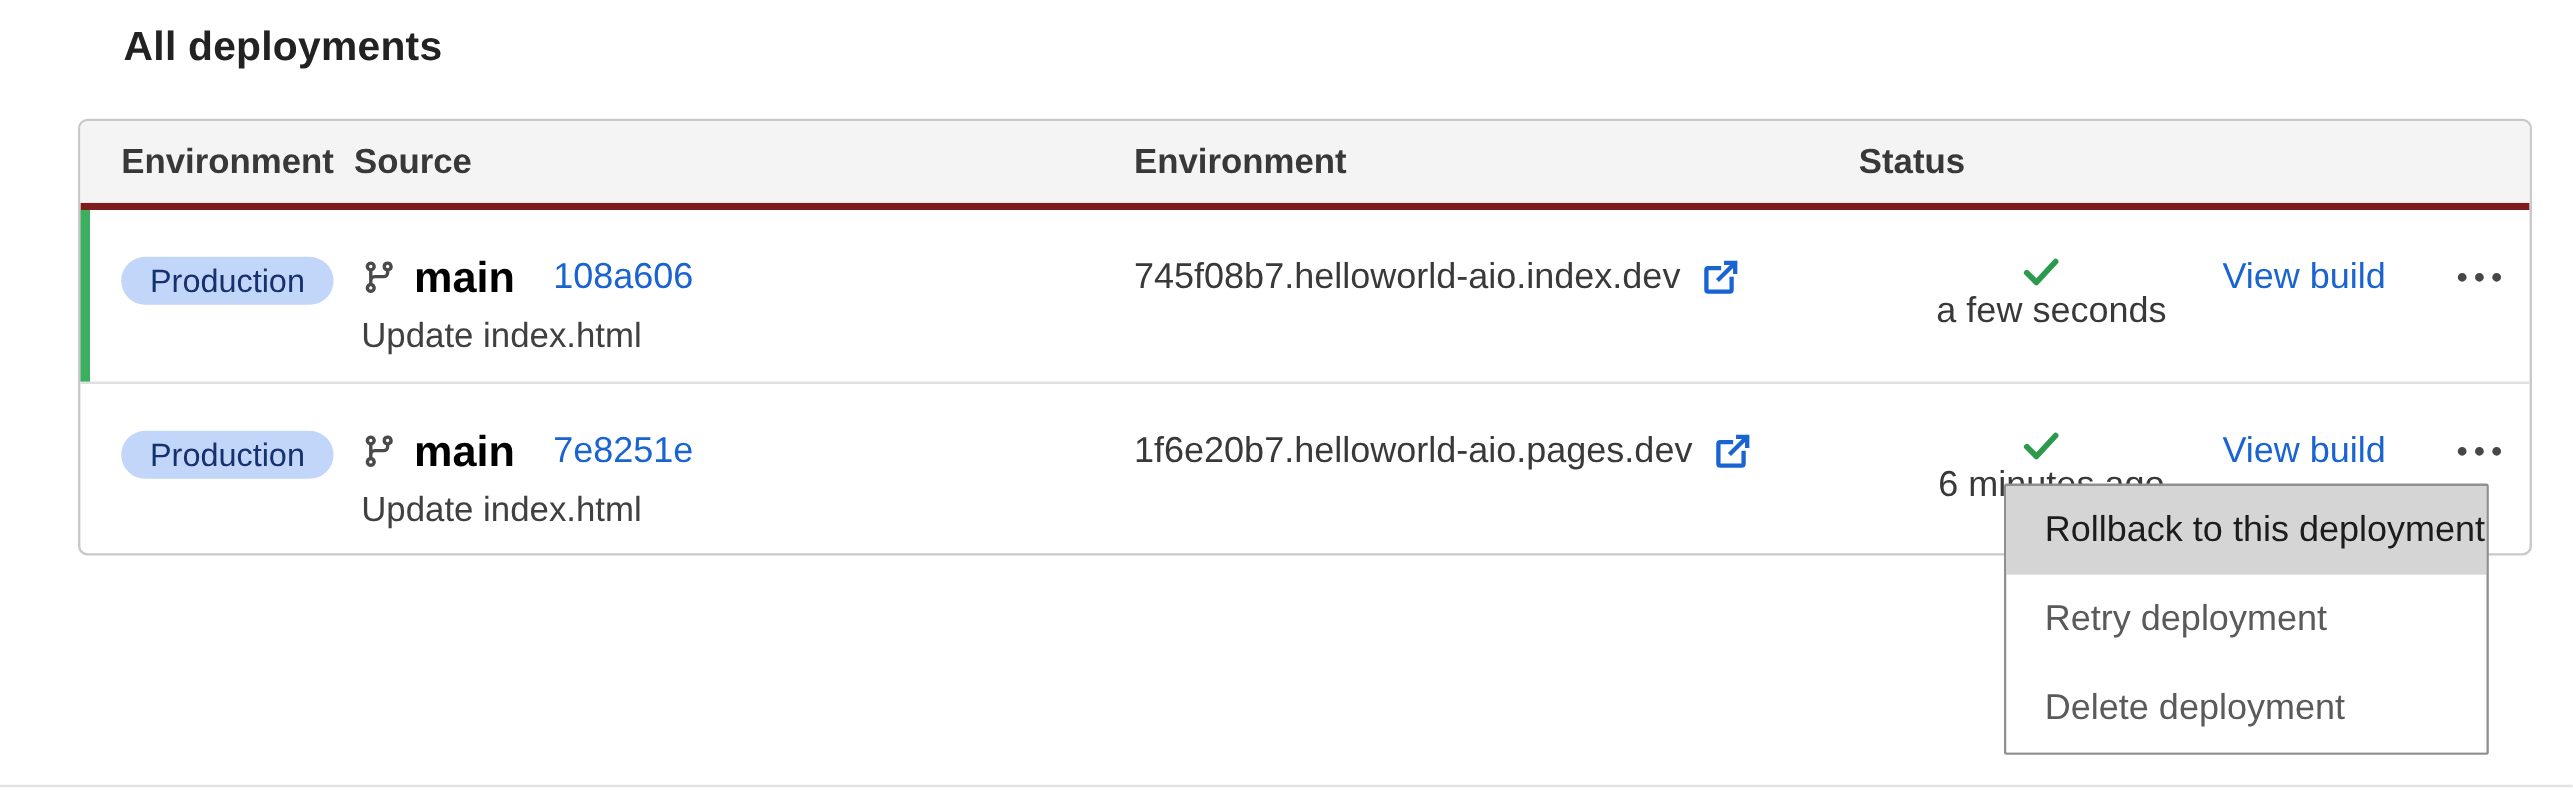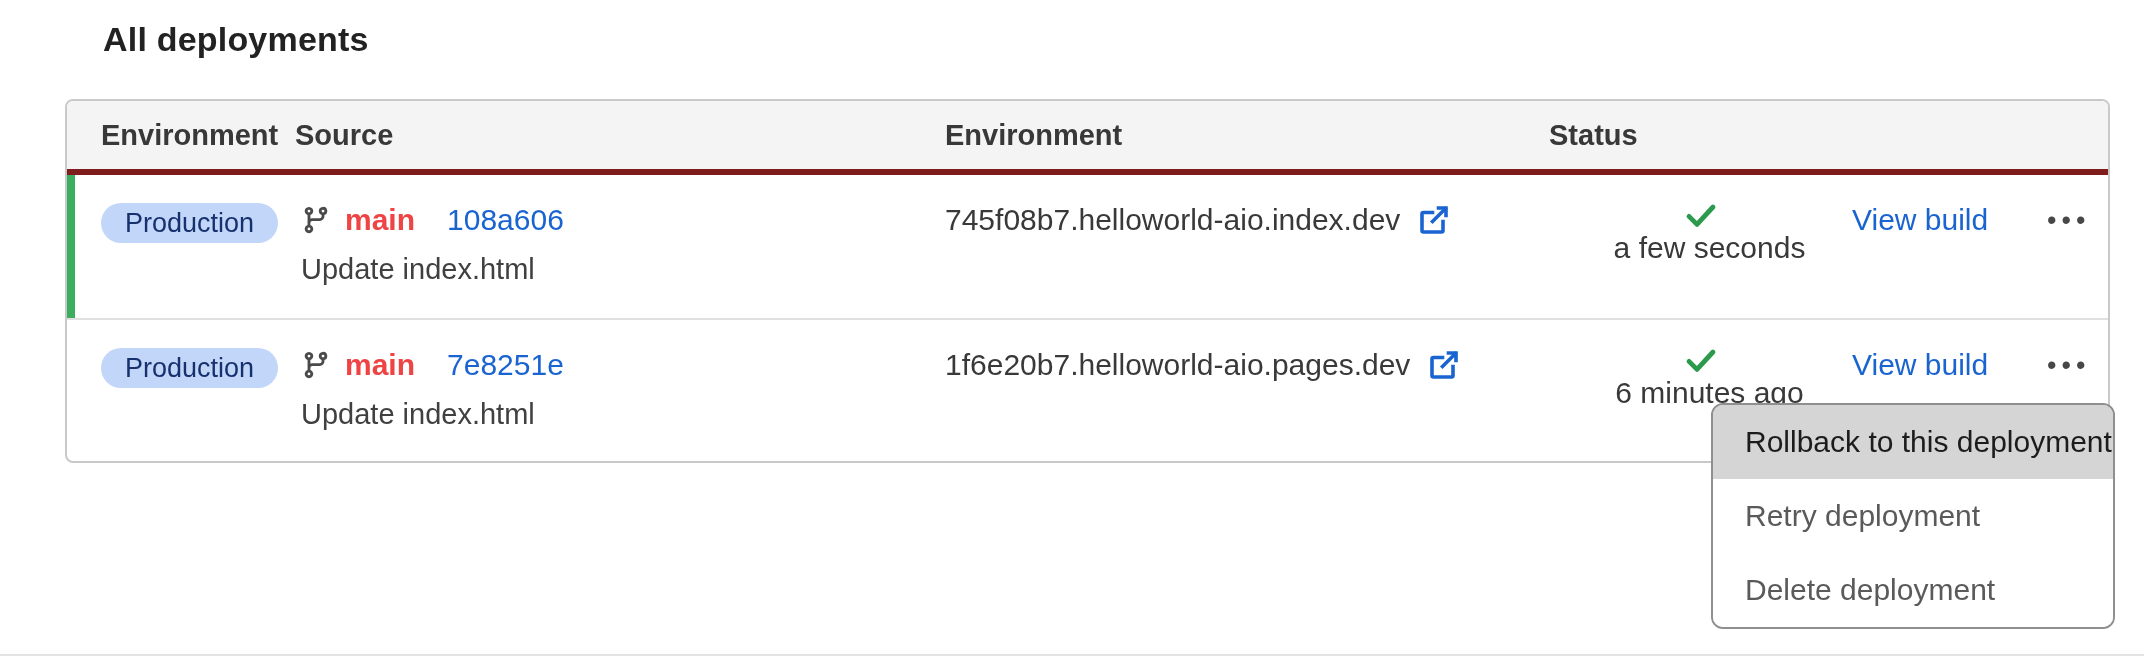--- a/index.html
+++ b/index.html
@@ -26,38 +26,38 @@
   .table-header {
     height: 74px; background: #f4f4f4;
     border-bottom: 6px solid #7f1d1d;
     border-radius: 6px 6px 0 0;
   }
   .table-header .th {
     font-size: 29px; font-weight: 600; color: #383838;
   }
 
   .deploy-row {
-    position: relative; height: 145px; align-items: flex-start; padding-top: 24px;
+    position: relative; height: 145px; align-items: flex-start; padding-top: 35px;
   }
   .deploy-row.first { border-bottom: 2px solid #e0e0e0; }
   .active-bar {
     position: absolute; left: 0; top: 0; width: 8px; height: 100%;
     background: #3bae60;
   }
 
   .badge {
     display: inline-block; margin-top: 4px;
     background: #c2d6f9; color: #17316e;
     font-size: 27px; line-height: 40px; padding: 0 24px; border-radius: 22px;
   }
 
   .source-cell { padding-left: 6px; }
   .source-line1 { display: flex; align-items: center; height: 42px; }
   .branch-icon { width: 30px; height: 30px; flex: 0 0 auto; }
-  .branch-name { font-size: 30px; font-weight: 700; color: #ef4444; margin-left: 14px; }
+  .branch-name { font-size: 36px; font-weight: 700; color: #000000; margin-left: 14px; }
   .commit-link { font-size: 30px; color: #1a64d2; margin-left: 32px; text-decoration: none; cursor: pointer; }
   .commit-msg { font-size: 29px; color: #404040; margin-top: 12px; line-height: 32px; }
 
   .deployment-cell { display: flex; align-items: center; height: 42px; }
   .deploy-url { font-size: 30px; color: #393939; }
   .ext-icon { width: 36px; height: 36px; margin-left: 16px; cursor: pointer; flex: 0 0 auto; }
 
   .status-cell { display: flex; align-items: center; height: 42px; flex-direction: column; }
   .check-icon { width: 32px; height: 32px; flex: 0 0 auto; }
   .status-text { font-size: 30px; color: #393939; margin-left: 18px; }
@@ -66,22 +66,22 @@
   .view-build-link { font-size: 30px; color: #1a64d2; text-decoration: none; cursor: pointer; }
 
   .dots-cell { height: 42px; display: flex; align-items: center; }
   .dots-button {
     background: none; border: none; cursor: pointer;
     font-size: 27px; color: #474747; letter-spacing: 5px;
     font-family: "Liberation Sans", sans-serif; line-height: 42px;
   }
 
   .context-menu {
-    position: absolute; left: 1711px; top: 403px; width: 404px;
-    background: #ffffff; border: 2px solid #8f8f8f; border-radius: 12px;
+    position: absolute; left: 1670px; top: 403px; width: 404px;
+    background: #ffffff; border: 2px solid #8f8f8f; border-radius: 2px;
     overflow: hidden; z-index: 10;
   }
   .menu-item {
     height: 74px; display: flex; align-items: center; padding-left: 32px;
     font-size: 30px; color: #5a5a5a; cursor: pointer; background: #ffffff;
   }
   .menu-item.highlighted { background: #d5d5d5; color: #1c1c1c; }
 
   .bottom-divider {
     position: absolute; left: 0; top: 654px; width: 2144px; height: 2px;

